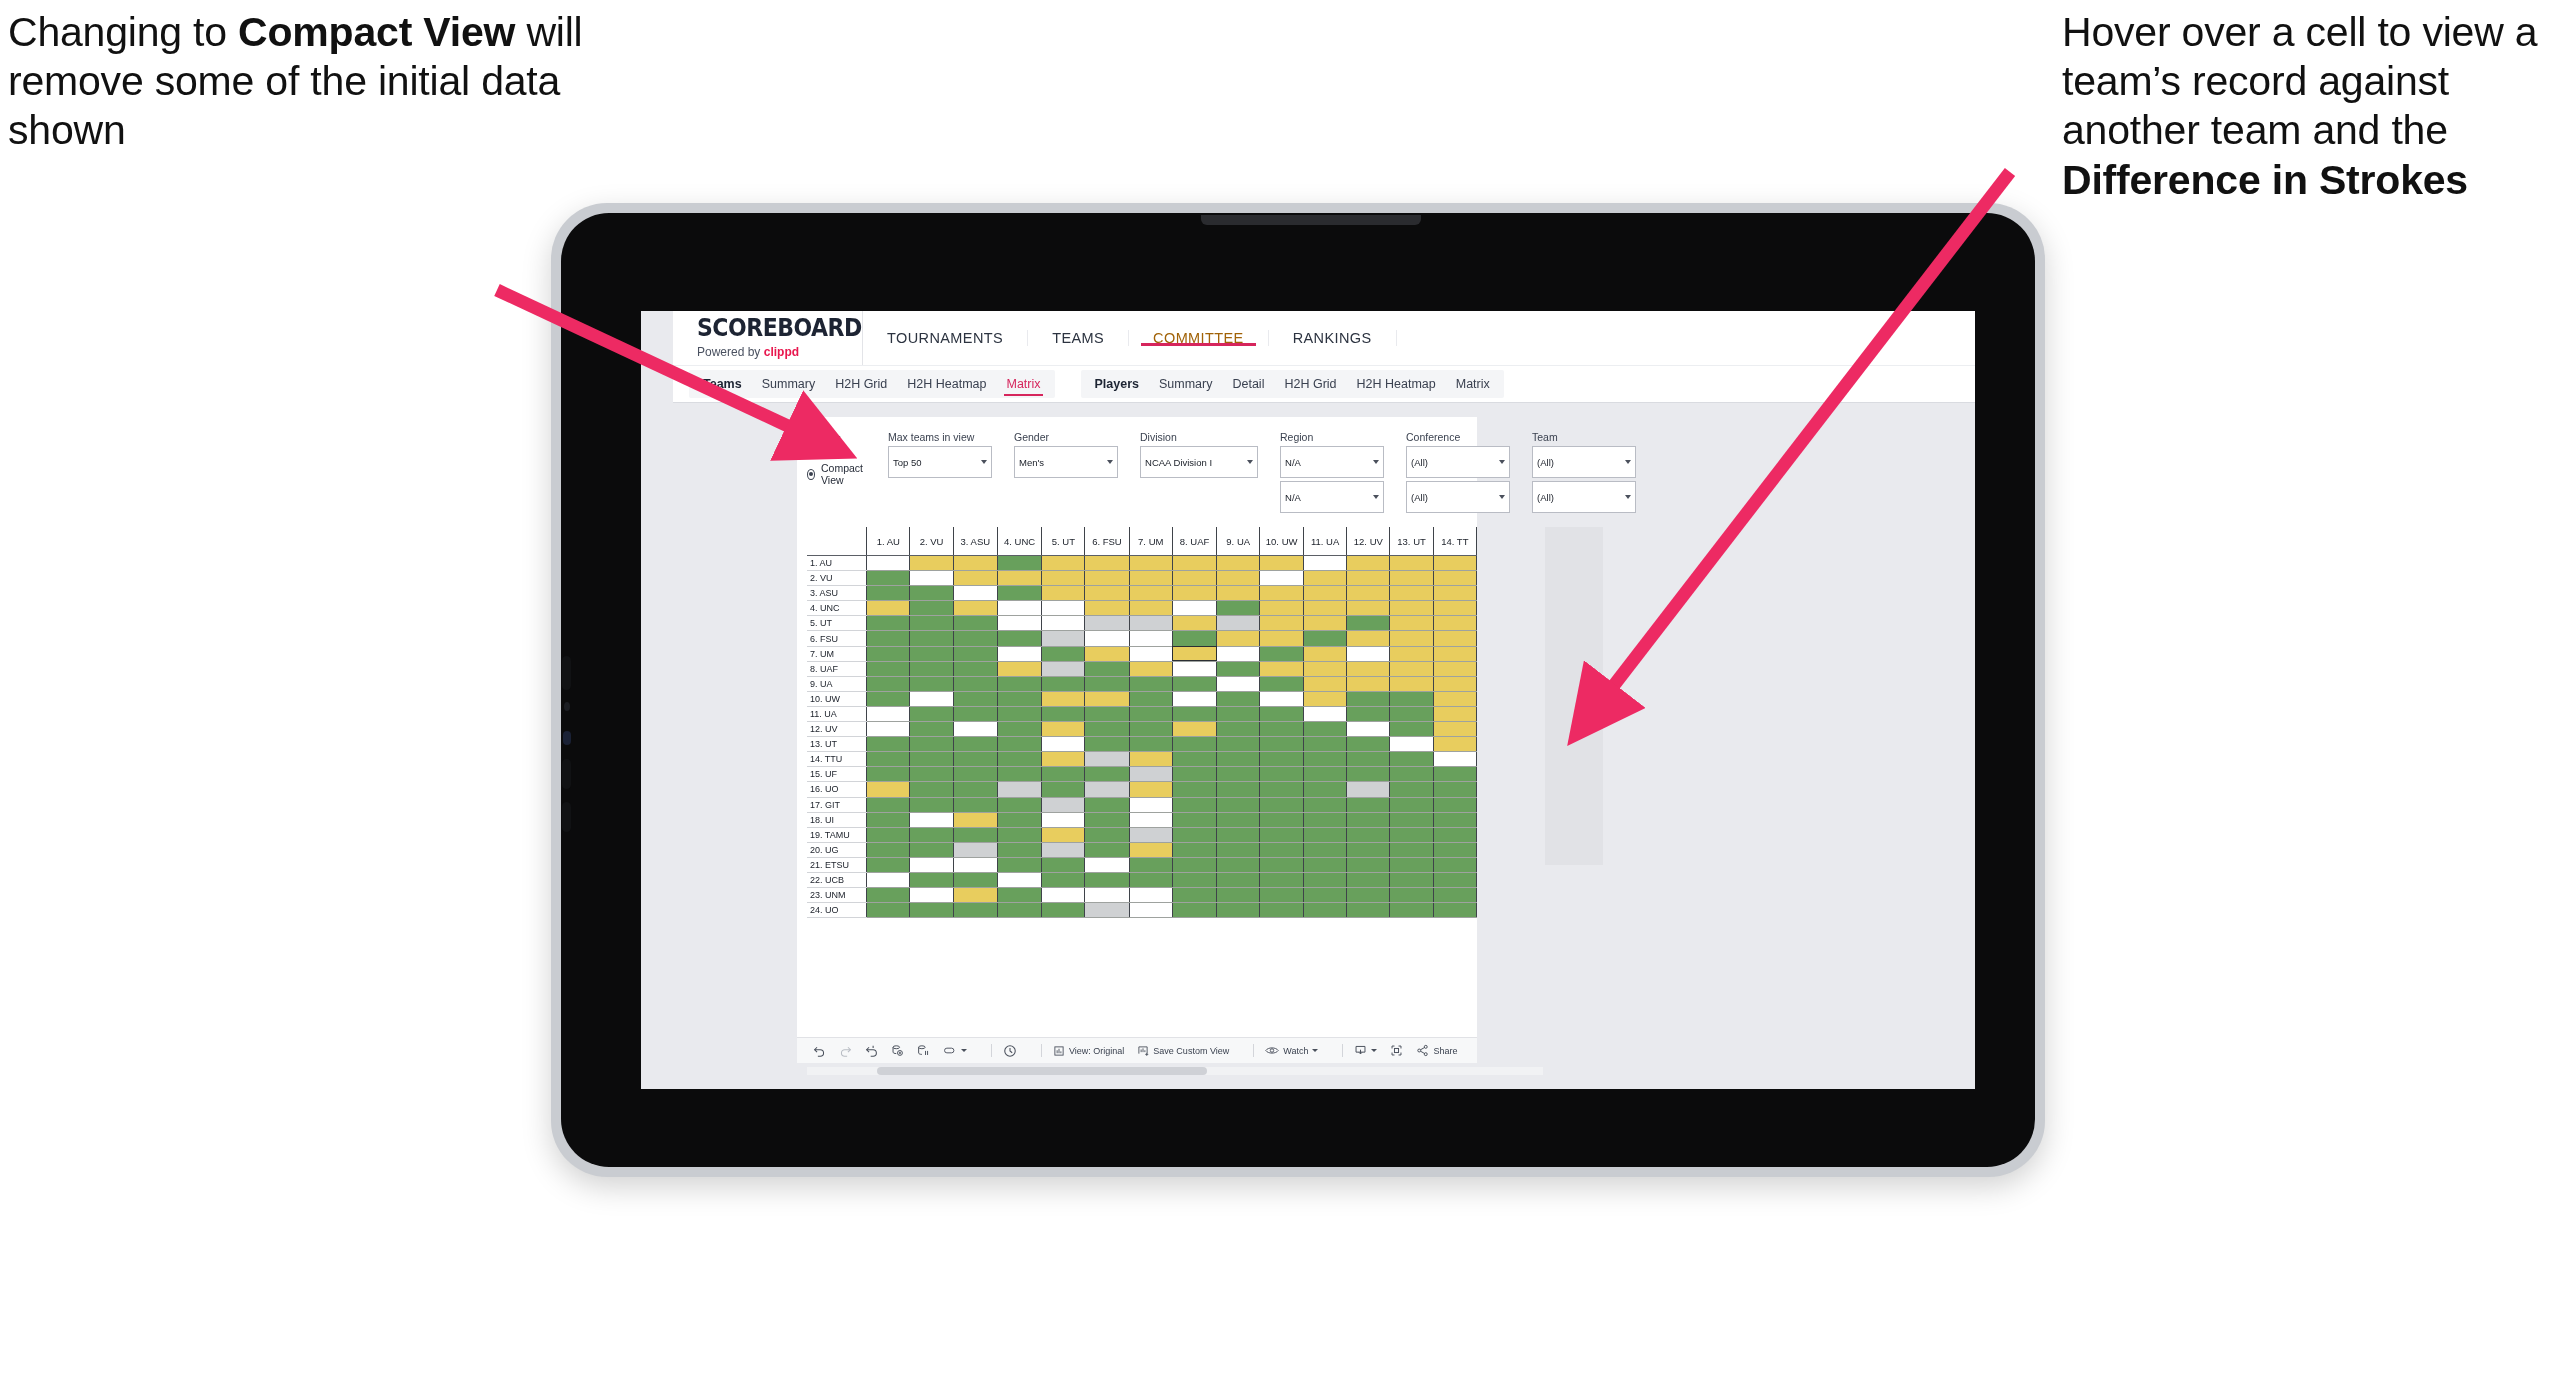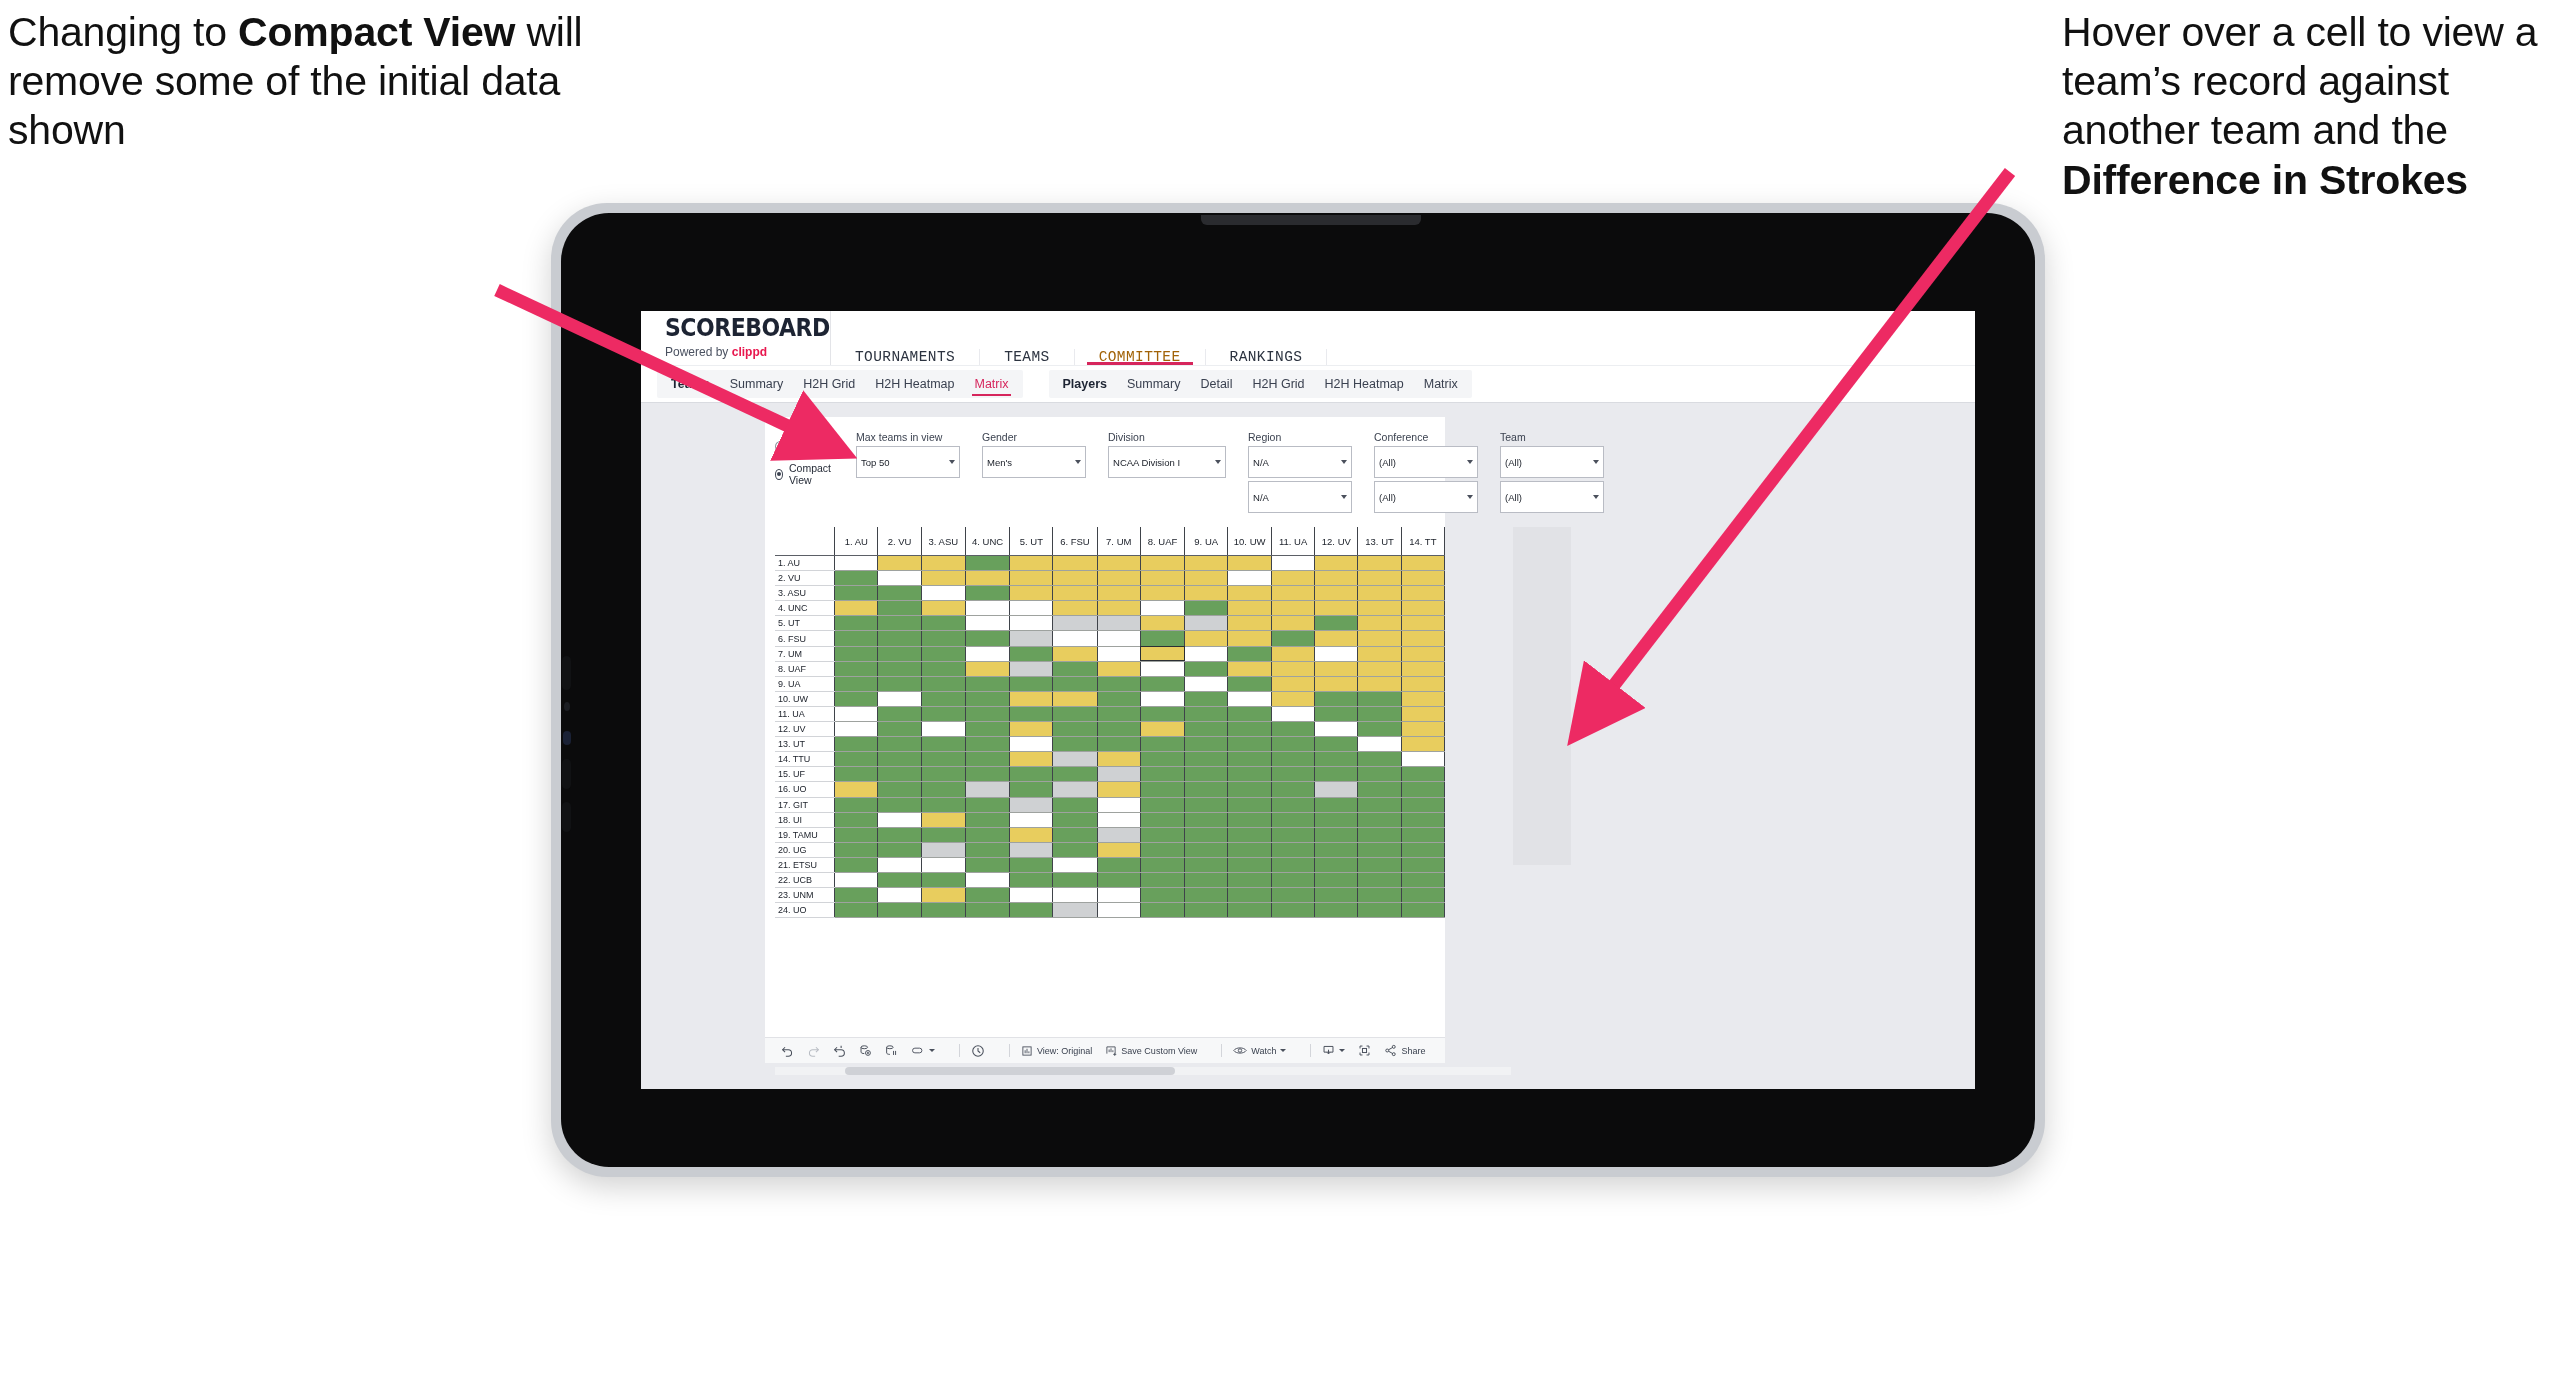--- a/index.html
+++ b/index.html
@@ -34,29 +34,29 @@
   }
   .side-btn{position:absolute;background:#111214;border-radius:8px;}
   #sb1{left:1px;top:443px;width:9px;height:34px;}
   #sb2{left:3px;top:489px;width:6px;height:9px;border-radius:50%;background:#1b1d22;}
   #sb3{left:2px;top:518px;width:8px;height:14px;background:#1a2135;}
   #sb4{left:1px;top:546px;width:9px;height:30px;}
   #sb5{left:1px;top:589px;width:9px;height:30px;}
   #topnotch{position:absolute;left:640px;top:2px;width:220px;height:10px;background:#2a2b2f;border-radius:0 0 6px 6px;}
 
   
-  #app{position:absolute;left:0;top:0;width:1334px;height:778px;background:#e9eaee;}
+  #app{position:absolute;left:0;top:0;width:1334px;height:778px;background:#e9eaee;padding-left:32px;}
 
   
   #appheader{position:relative;height:54px;background:#fff;display:flex;align-items:stretch;}
   #brand{width:190px;display:flex;flex-direction:column;justify-content:center;padding-left:24px;box-sizing:border-box;border-right:1px solid #e3e4e8;}
   #brand .logo{font-family:"DejaVu Sans", sans-serif;font-weight:700;font-size:22px;letter-spacing:-0.5px;color:#1d2433;line-height:1;transform:scaleY(1.12);transform-origin:left center;}
   #brand .sub{font-size:12px;color:#4a5160;margin-top:6px;}
   #brand .sub .kw{color:#e8174e;font-weight:700;}
-  .topnav{display:flex;align-items:flex-end;font-family:Liberation Mono, monospace;}
+  .topnav{display:flex;align-items:center;}
   .topnav .item{display:flex;align-items:center;padding:0 24px;font-size:14.5px;color:#2c3340;letter-spacing:.4px;border-right:1px solid #e9eaee;position:relative;}
   .topnav .item.active{color:#a16207;}
   .topnav .item.active:after{content:"";position:absolute;left:12px;right:12px;bottom:0;height:3px;background:#d6255c;}
 
   
   #subnav{height:36px;background:#fff;border-top:1px solid #eceef1;border-bottom:1px solid #d9dbe0;display:flex;align-items:center;padding-left:16px;}
   .navgroup{display:flex;align-items:center;background:#f4f5f7;height:28px;border-radius:2px;padding:0 4px;}
   .navgroup + .navgroup{margin-left:26px;}
   .navgroup .gl{font-size:12.5px;font-weight:700;color:#1d2433;padding:0 10px;}
   .navgroup .ni{font-size:12.5px;color:#3a4150;padding:0 10px;position:relative;}

